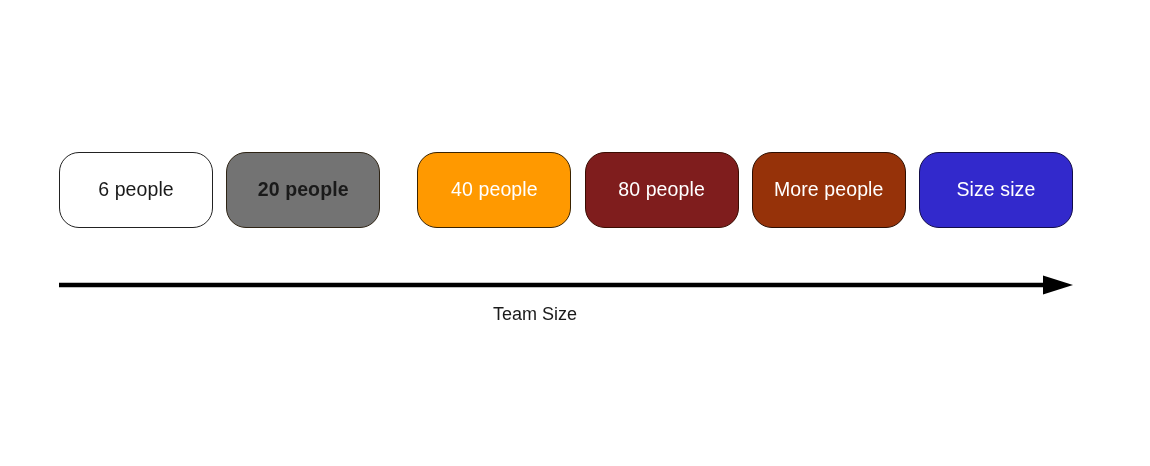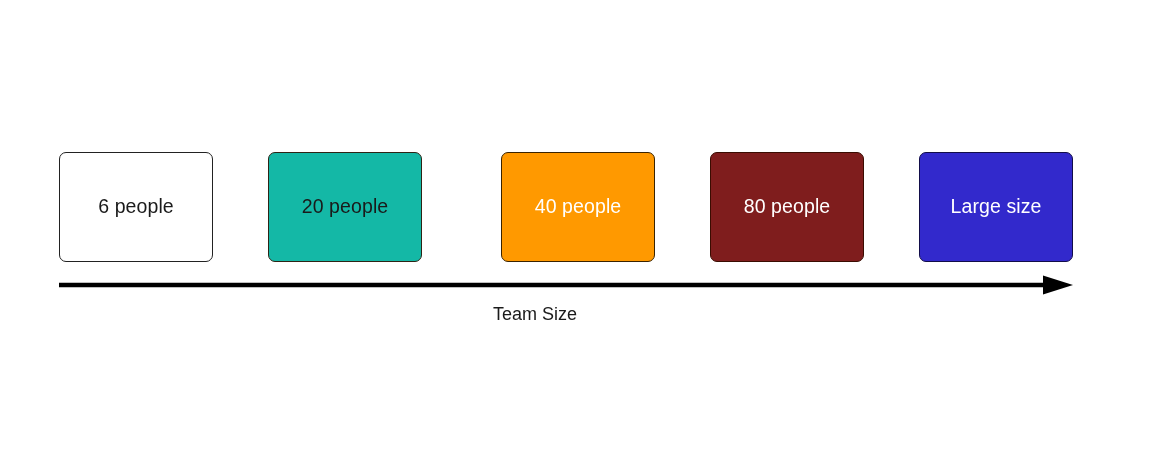--- a/index.html
+++ b/index.html
@@ -31,23 +31,23 @@
     width: 1014px;
     height: 86px;
     display: flex;
     flex-direction: row;
     justify-content: space-between;
     align-items: stretch;
   }
 
   .stage-box {
     width: 154px;
-    height: 110px;
+    height: 76px;
     box-sizing: border-box;
-    border-radius: 7px;
+    border-radius: 20px;
     border: 1.3px solid #222222;
     display: flex;
     align-items: center;
     justify-content: center;
     flex: 0 0 auto;
   }
 
   .stage-label {
     font-size: 19.5px;
     line-height: 1;
@@ -80,35 +80,38 @@
 <body>
 
 <div id="canvas" style="background: rgb(255, 255, 255);">
 
   <div id="stage-row">
 
     <div class="stage-box" style="background-color: rgb(255, 255, 255); border-color: rgb(34, 34, 34);">
       <span class="stage-label" style="color: rgb(26, 26, 26);">6 people</span>
     </div>
 
-    <div class="stage-box" style="background-color: #14b8a6; border-color: rgb(46, 36, 21);">
+    <div class="stage-box" style="background-color: #737373; border-color: rgb(46, 36, 21); font-weight: bold;">
       <span class="stage-label" style="color: rgb(26, 26, 26);">20 people</span>
     </div>
 
     <div class="stage-box" style="background-color: rgb(255, 153, 0); border-color: rgb(58, 35, 0); margin-left: 24px;">
       <span class="stage-label" style="color: rgb(255, 255, 255);">40 people</span>
     </div>
 
     <div class="stage-box" style="background-color: #7f1d1d; border-color: rgb(58, 12, 1);">
       <span class="stage-label" style="color: rgb(255, 255, 255);">80 people</span>
     </div>
 
+    <div class="stage-box" style="background-color: rgb(150, 50, 9); border-color: rgb(43, 14, 2);">
+      <span class="stage-label" style="color: rgb(255, 255, 255);">More people</span>
+    </div>
 
     <div class="stage-box" style="background-color: rgb(50, 41, 204); border-color: rgb(18, 13, 73);">
-      <span class="stage-label" style="color: rgb(255, 255, 255);">Large size</span>
+      <span class="stage-label" style="color: rgb(255, 255, 255);">Size size</span>
     </div>
 
   </div>
 
   <svg id="axis-arrow" viewBox="0 0 1014 30">
     <line id="axis-line" x1="0" y1="15" x2="990" y2="15" stroke="#000000" stroke-width="4.6"></line>
     <polygon id="axis-arrowhead" points="984,5.5 1014,15 984,24.5" fill="#000000"></polygon>
   </svg>
 
   <div id="axis-caption" style="color: rgb(26, 26, 26);">Team Size</div>

